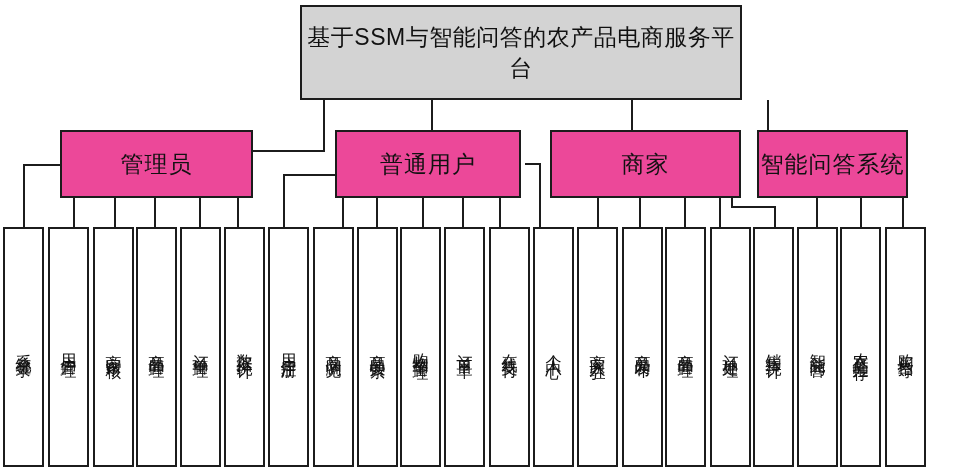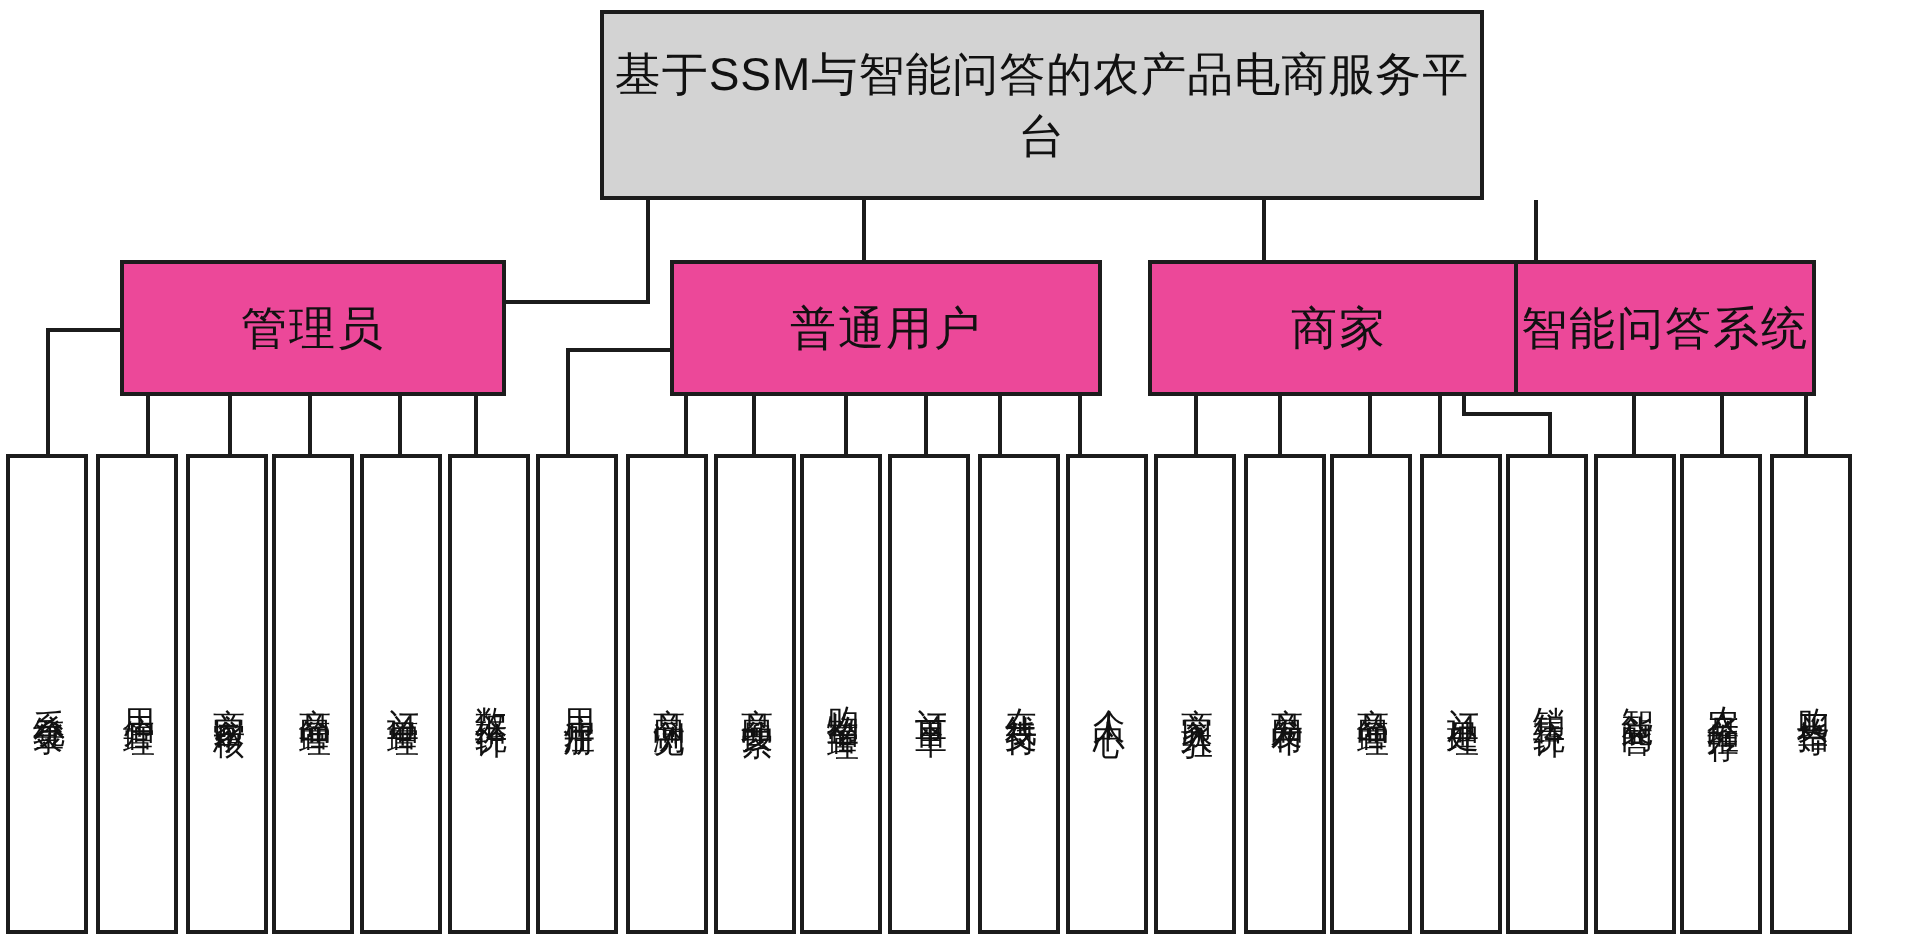--- a/index.html
+++ b/index.html
@@ -109,21 +109,21 @@
       </div>
       <div class="node child-node" style="left: 136px; top: 227px; width: 41px; height: 240px;">
         <span class="vtext">商品管理</span>
       </div>
       <div class="node child-node" style="left: 180px; top: 227px; width: 41px; height: 240px;">
         <span class="vtext">订单管理</span>
       </div>
       <div class="node child-node" style="left: 224px; top: 227px; width: 41px; height: 240px;">
         <span class="vtext">数据统计</span>
       </div>
-      <div class="node group-node" style="left: 335px; top: 130px; width: 216px; height: 68px;">
+      <div class="node group-node" style="left: 335px; top: 130px; width: 186px; height: 68px;">
         <span>普通用户</span>
       </div>
       <div class="node child-node" style="left: 268px; top: 227px; width: 41px; height: 240px;">
         <span class="vtext">用户注册</span>
       </div>
       <div class="node child-node" style="left: 313px; top: 227px; width: 41px; height: 240px;">
         <span class="vtext">商品浏览</span>
       </div>
       <div class="node child-node" style="left: 357px; top: 227px; width: 41px; height: 240px;">
         <span class="vtext">商品搜索</span>
@@ -133,21 +133,21 @@
       </div>
       <div class="node child-node" style="left: 444px; top: 227px; width: 41px; height: 240px;">
         <span class="vtext">订单下单</span>
       </div>
       <div class="node child-node" style="left: 489px; top: 227px; width: 41px; height: 240px;">
         <span class="vtext">在线支付</span>
       </div>
       <div class="node child-node" style="left: 533px; top: 227px; width: 41px; height: 240px;">
         <span class="vtext">个人中心</span>
       </div>
-      <div class="node group-node" style="left: 550px; top: 130px; width: 191px; height: 68px; margin-left: 24px;">
+      <div class="node group-node" style="left: 550px; top: 130px; width: 191px; height: 68px;">
         <span>商家</span>
       </div>
       <div class="node child-node" style="left: 577px; top: 227px; width: 41px; height: 240px;">
         <span class="vtext">商家入驻</span>
       </div>
       <div class="node child-node" style="left: 622px; top: 227px; width: 41px; height: 240px;">
         <span class="vtext">商品发布</span>
       </div>
       <div class="node child-node" style="left: 665px; top: 227px; width: 41px; height: 240px;">
         <span class="vtext">商品管理</span>

